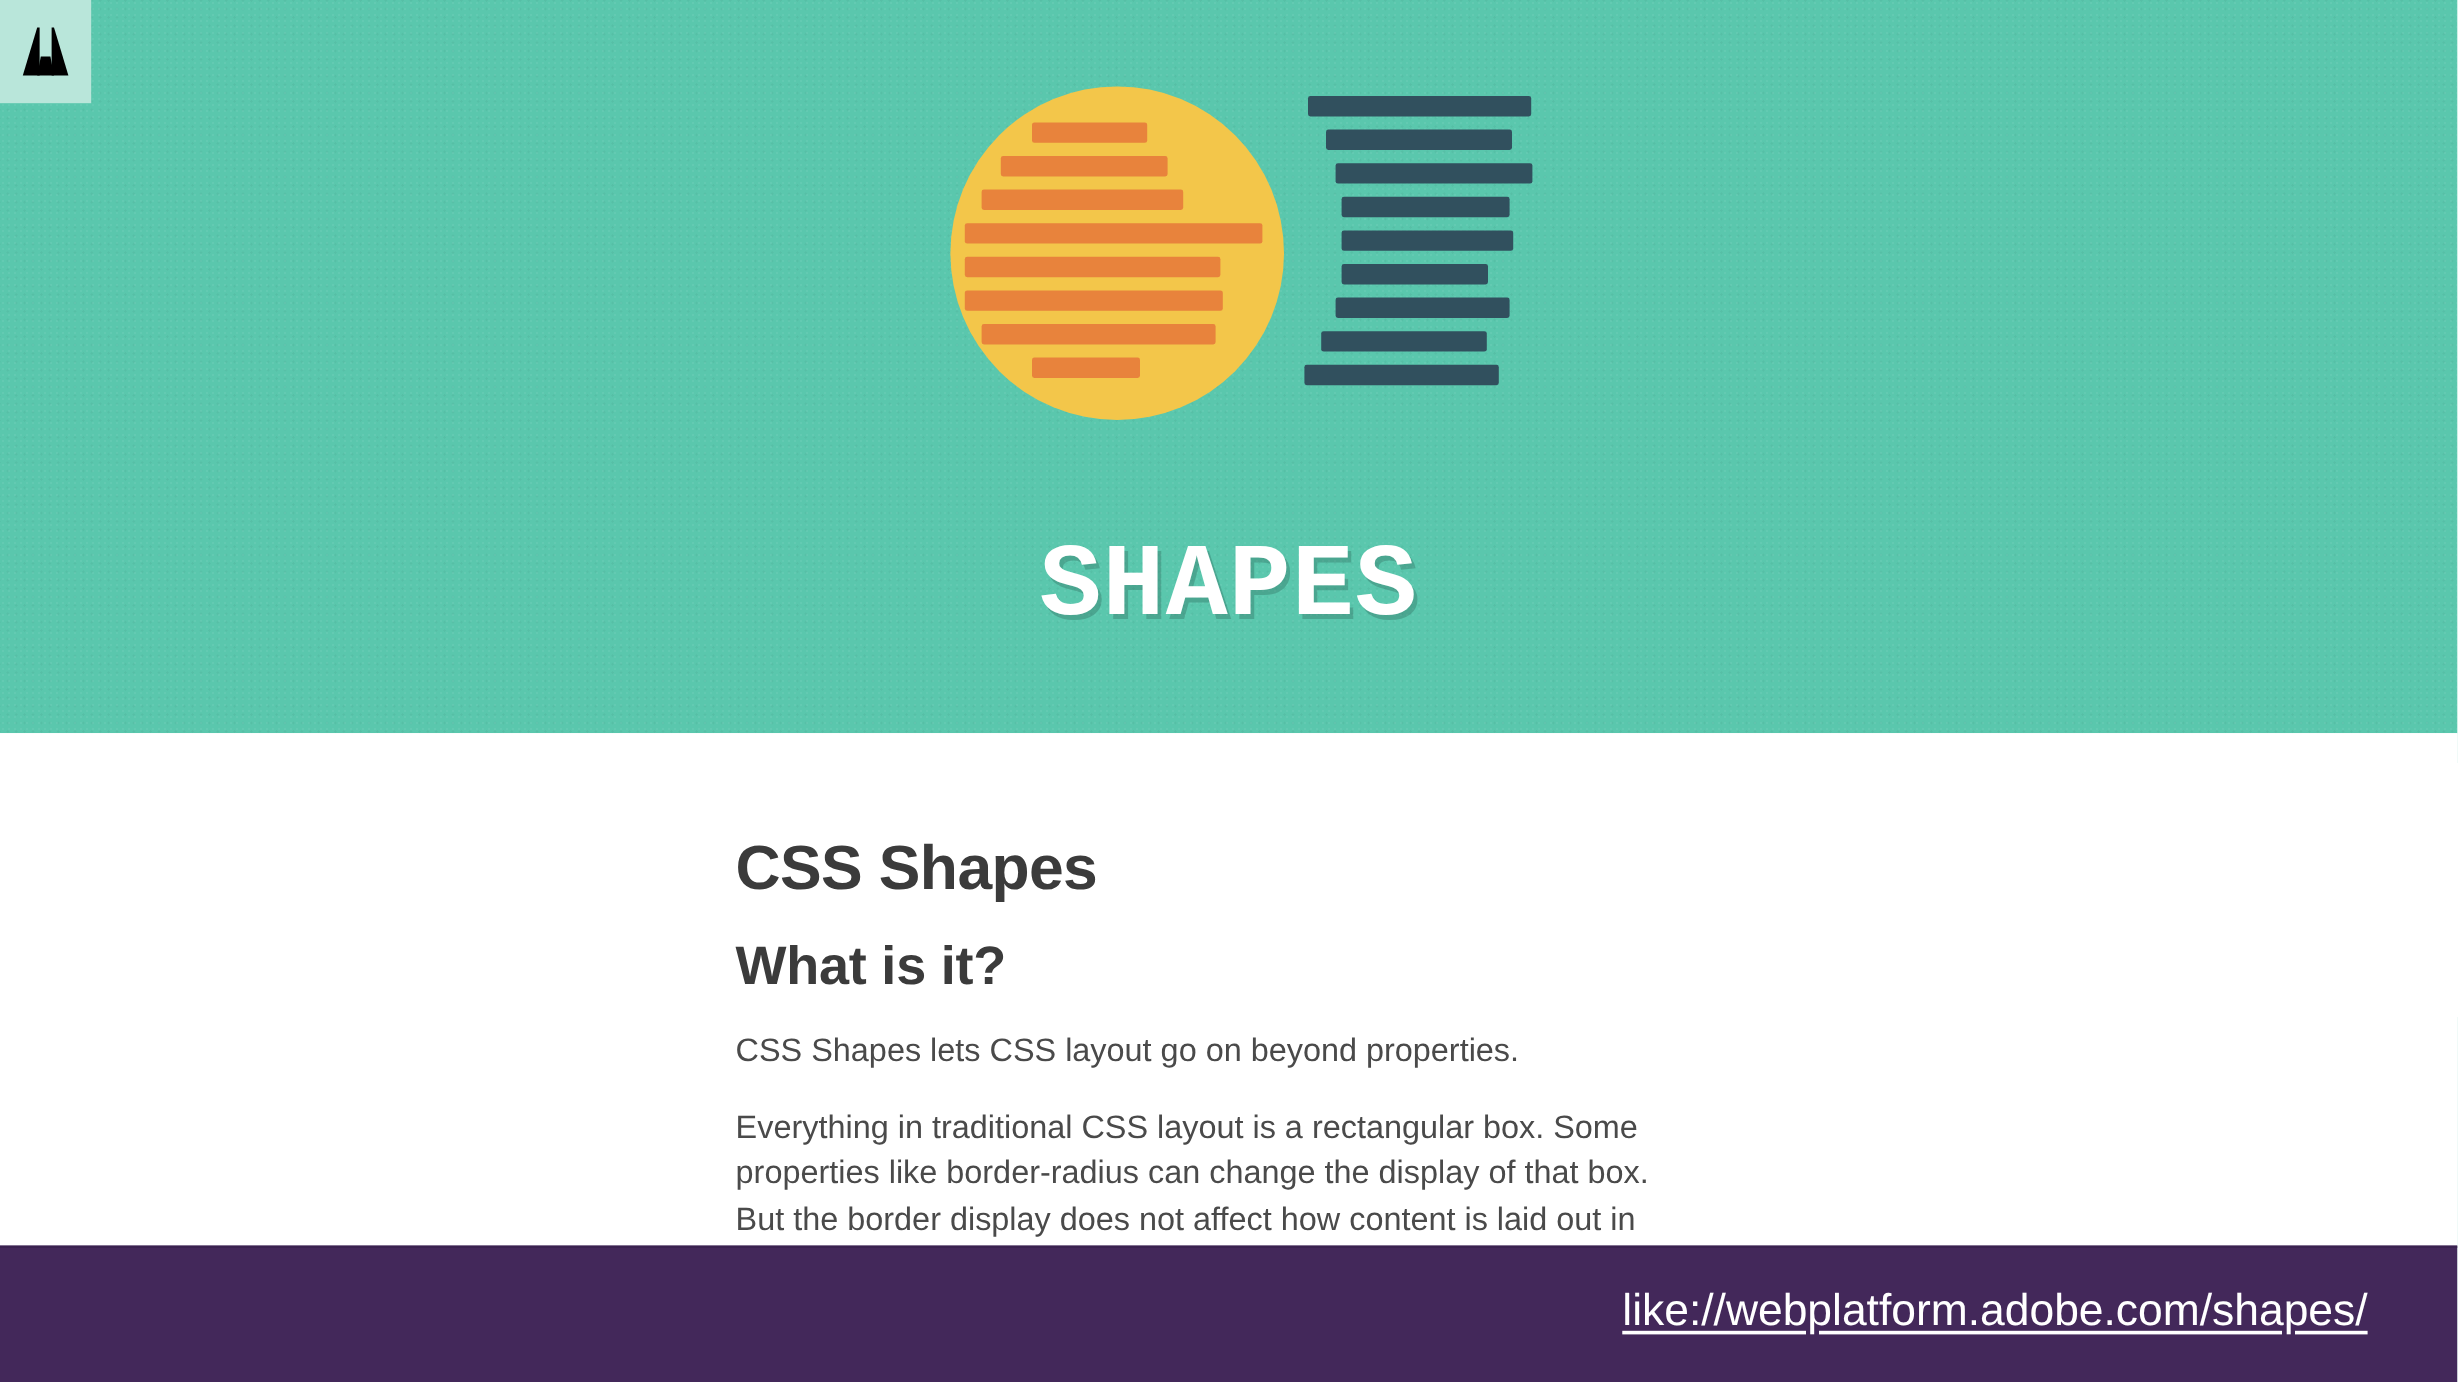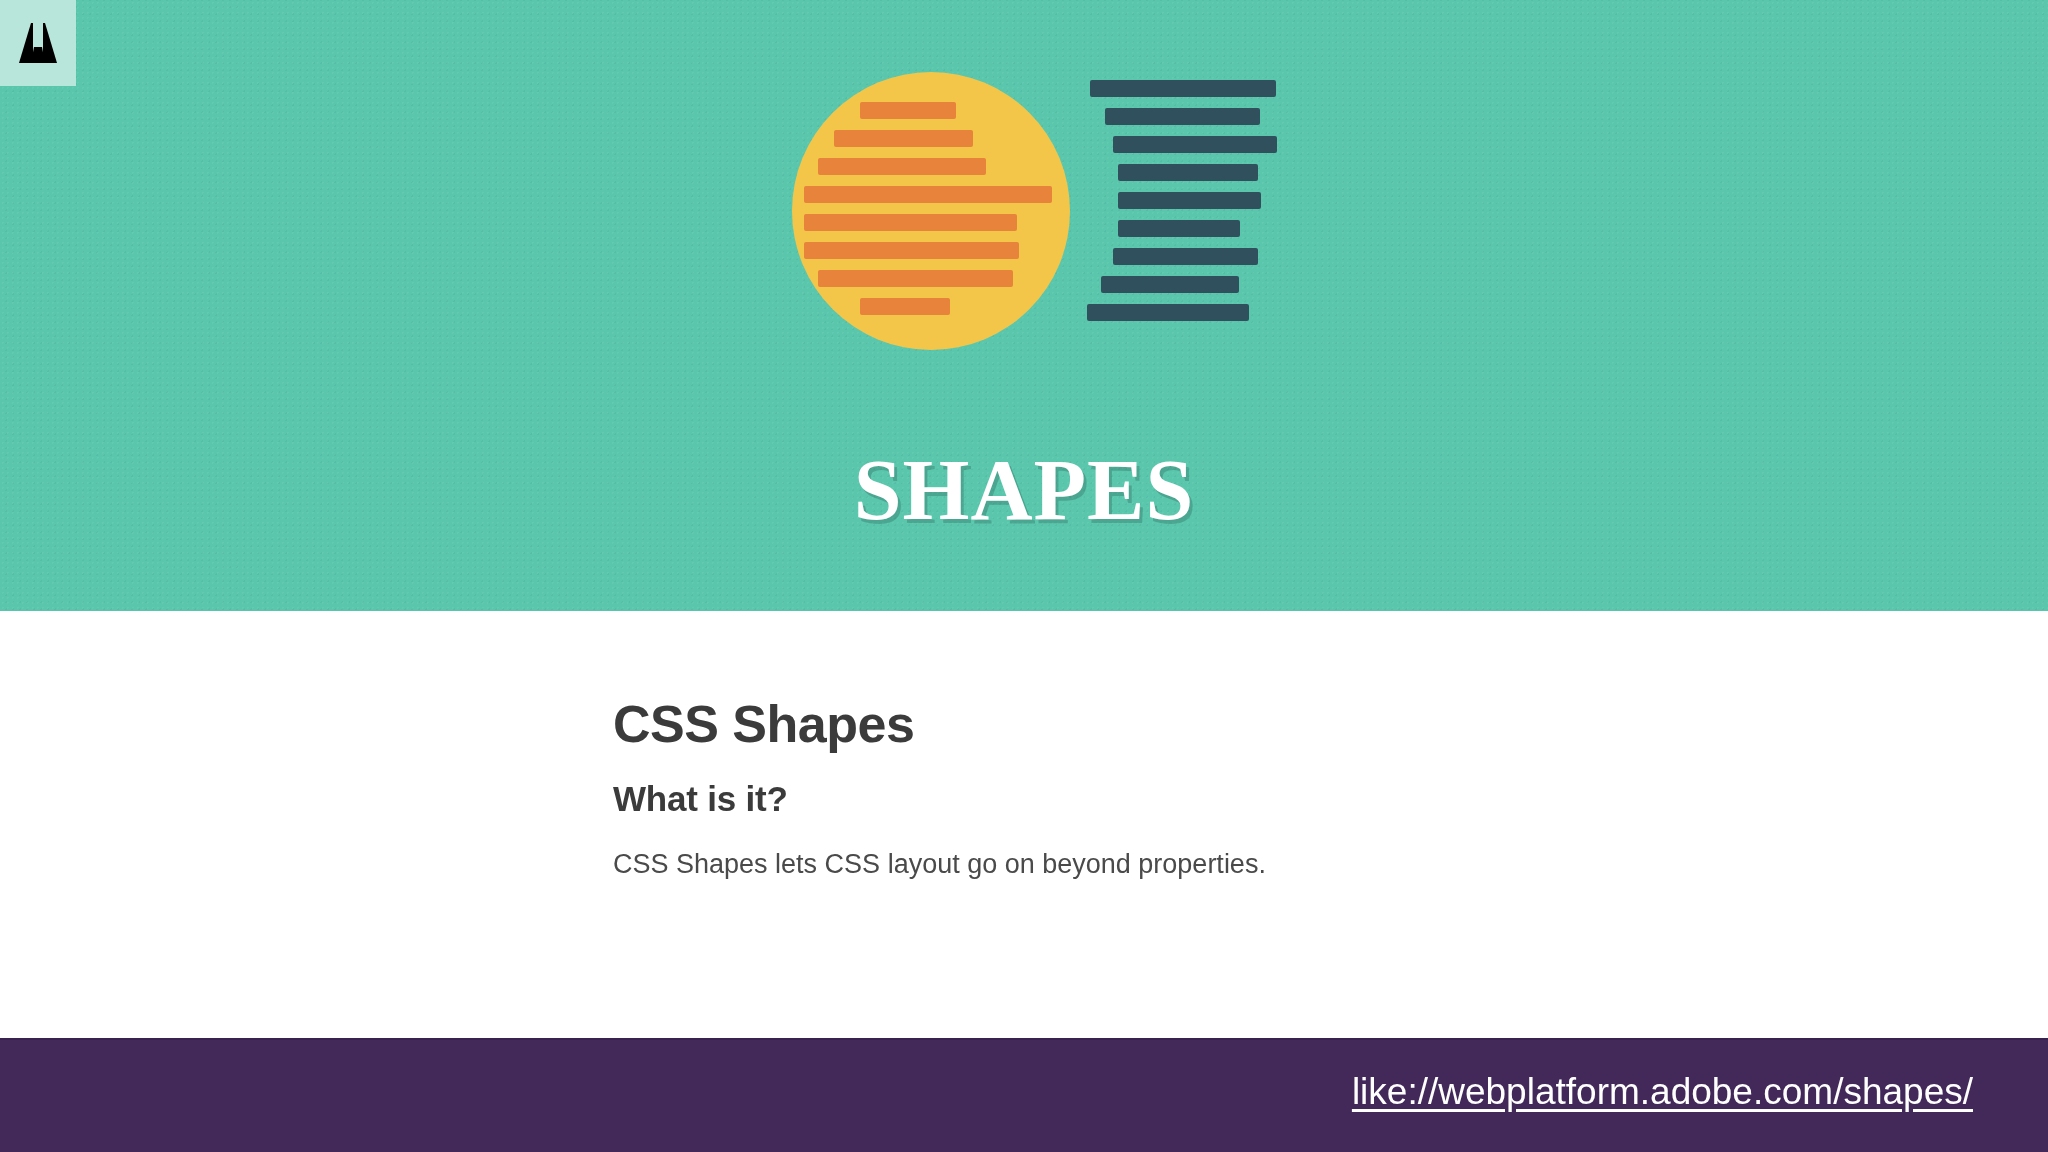--- a/index.html
+++ b/index.html
@@ -74,21 +74,21 @@
   }
 
   
   .hero-title {
     position: absolute;
     left: 0;
     top: 440px;
     width: 2048px;
     text-align: center;
     color: #ffffff;
-    font-family: Liberation Serif, serif;
+    font-family: Liberation Mono, monospace;
     font-weight: bold;
     font-size: 86px;
     letter-spacing: 1px;
     text-shadow: 3px 4px 0 rgba(40,90,80,0.30);
   }
 
   
   .content {
     position: absolute;
     left: 0;
@@ -109,21 +109,21 @@
     padding-top: 85px;
     font-size: 52px;
     font-weight: bold;
     color: #3b3b3b;
     line-height: 1.08;
     letter-spacing: -0.5px;
   }
   .h-sub {
     margin: 0;
     padding-top: 28px;
-    font-size: 35px;
+    font-size: 45px;
     font-weight: bold;
     color: #3b3b3b;
     line-height: 1.1;
     letter-spacing: -0.2px;
   }
   .para {
     margin: 0;
     padding-top: 26px;
     font-size: 27px;
     color: #4a4a4a;
@@ -198,20 +198,21 @@
     </div>
 
     <div class="hero-title">SHAPES</div>
   </div>
 
   <div class="content">
     <div class="content-inner">
       <h1 class="h-main">CSS Shapes</h1>
       <h2 class="h-sub">What is it?</h2>
       <p class="para">CSS Shapes lets CSS layout go on beyond properties.</p>
+      <p class="para">Everything in traditional CSS layout is a rectangular box. Some properties like border-radius can change the display of that box. But the border display does not affect how content is laid out in</p>
     </div>
   </div>
 
   <div class="footer">
     <a class="footer-url" href="#">like://webplatform.adobe.com/shapes/</a>
   </div>
 
 </div>
 
 </body></html>

